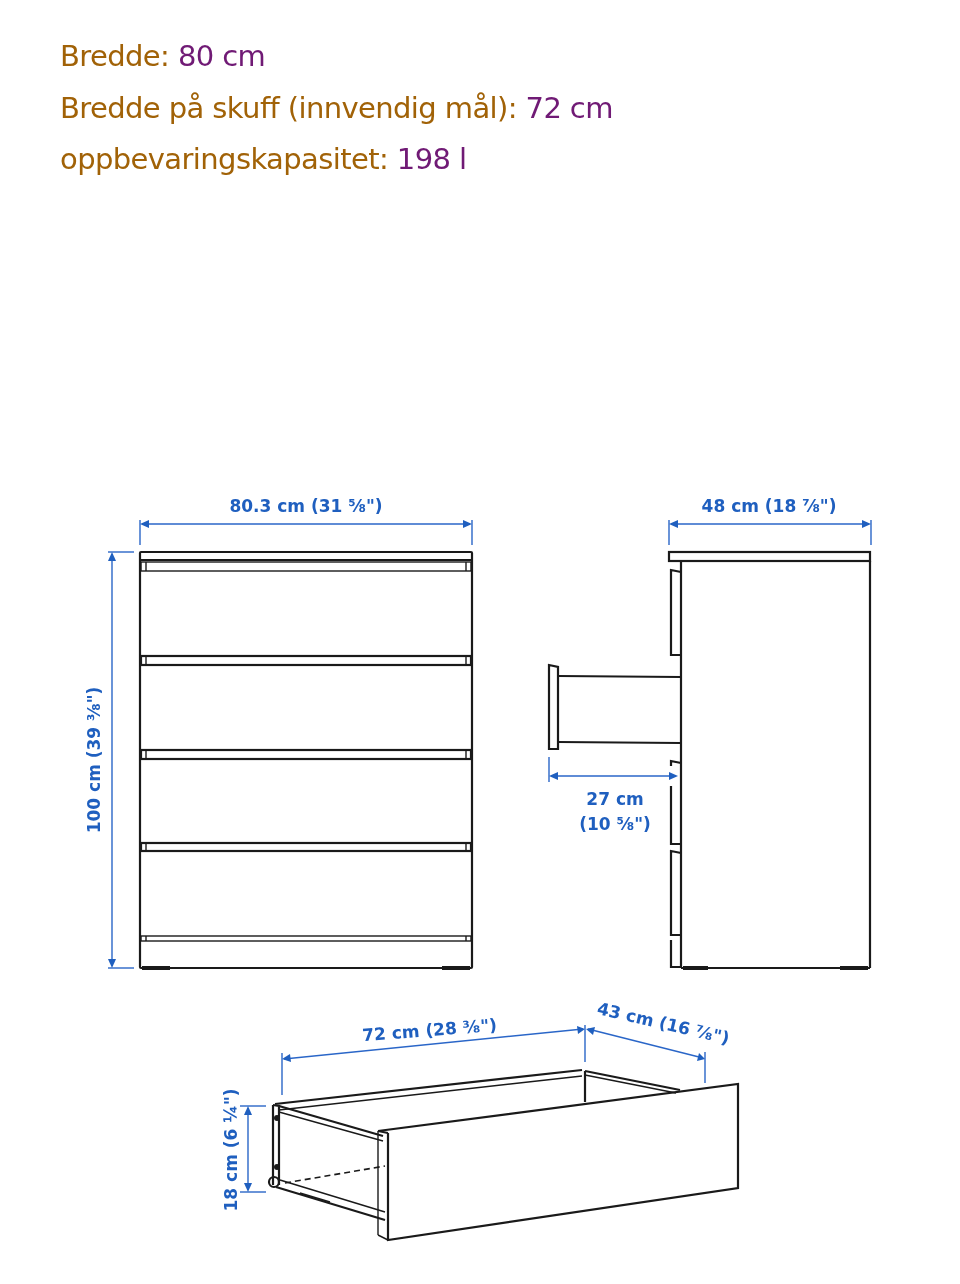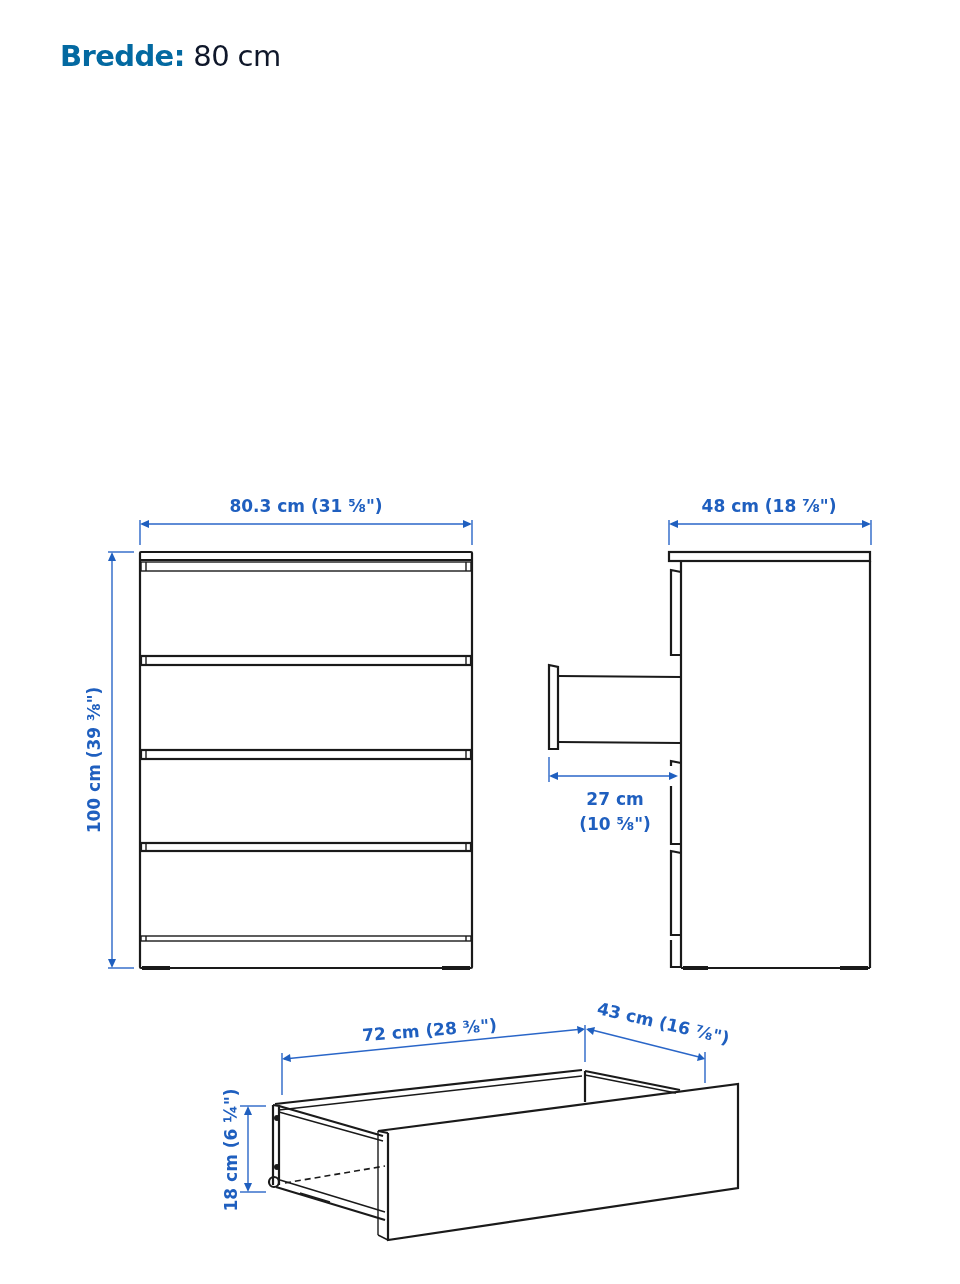--- a/index.html
+++ b/index.html
@@ -24,27 +24,27 @@
     }
     .spec-row {
       height: 51.5px;
       line-height: 44px;
       font-size: 29px;
       color: #484848;
       white-space: nowrap;
       letter-spacing: -0.6px;
     }
     .spec-label {
-      font-weight: bold;
-      color: #0369a1;
+      font-weight: normal;
+      color: #a16207;
       margin-top: 23px;
     }
     .spec-value {
       font-weight: normal;
-      color: #0f172a;
+      color: #701a75;
     }
     .diagram {
       position: absolute;
       left: 0;
       top: 0;
       width: 960px;
       height: 1284px;
     }
     .dim-text {
       font-family: "DejaVu Sans", sans-serif;
@@ -55,20 +55,22 @@
     .line-dark { stroke: #1a1a1a; fill: none; stroke-width: 2.2; }
     .line-thin { stroke: #1a1a1a; fill: none; stroke-width: 1.4; }
     .line-blue { stroke: #2a66c8; fill: none; stroke-width: 1.4; }
     .arrow { fill: #1f5fbf; }
   </style>
 </head>
 <body>
 
 <ul class="specs">
   <li class="spec-row"><span class="spec-label">Bredde:</span><span class="spec-value"> 80 cm</span></li>
+  <li class="spec-row"><span class="spec-label">Bredde på skuff (innvendig mål):</span><span class="spec-value"> 72 cm</span></li>
+  <li class="spec-row"><span class="spec-label">oppbevaringskapasitet:</span><span class="spec-value"> 198 l</span></li>
 </ul>
 
 <svg class="diagram" viewBox="0 0 960 1284" xmlns="http://www.w3.org/2000/svg">
 
   <g>
 
     <g>
       <line class="line-blue" x1="140" y1="520" x2="140" y2="545"></line>
       <line class="line-blue" x1="472" y1="520" x2="472" y2="545"></line>
       <line class="line-blue" x1="142" y1="524" x2="470" y2="524"></line>

